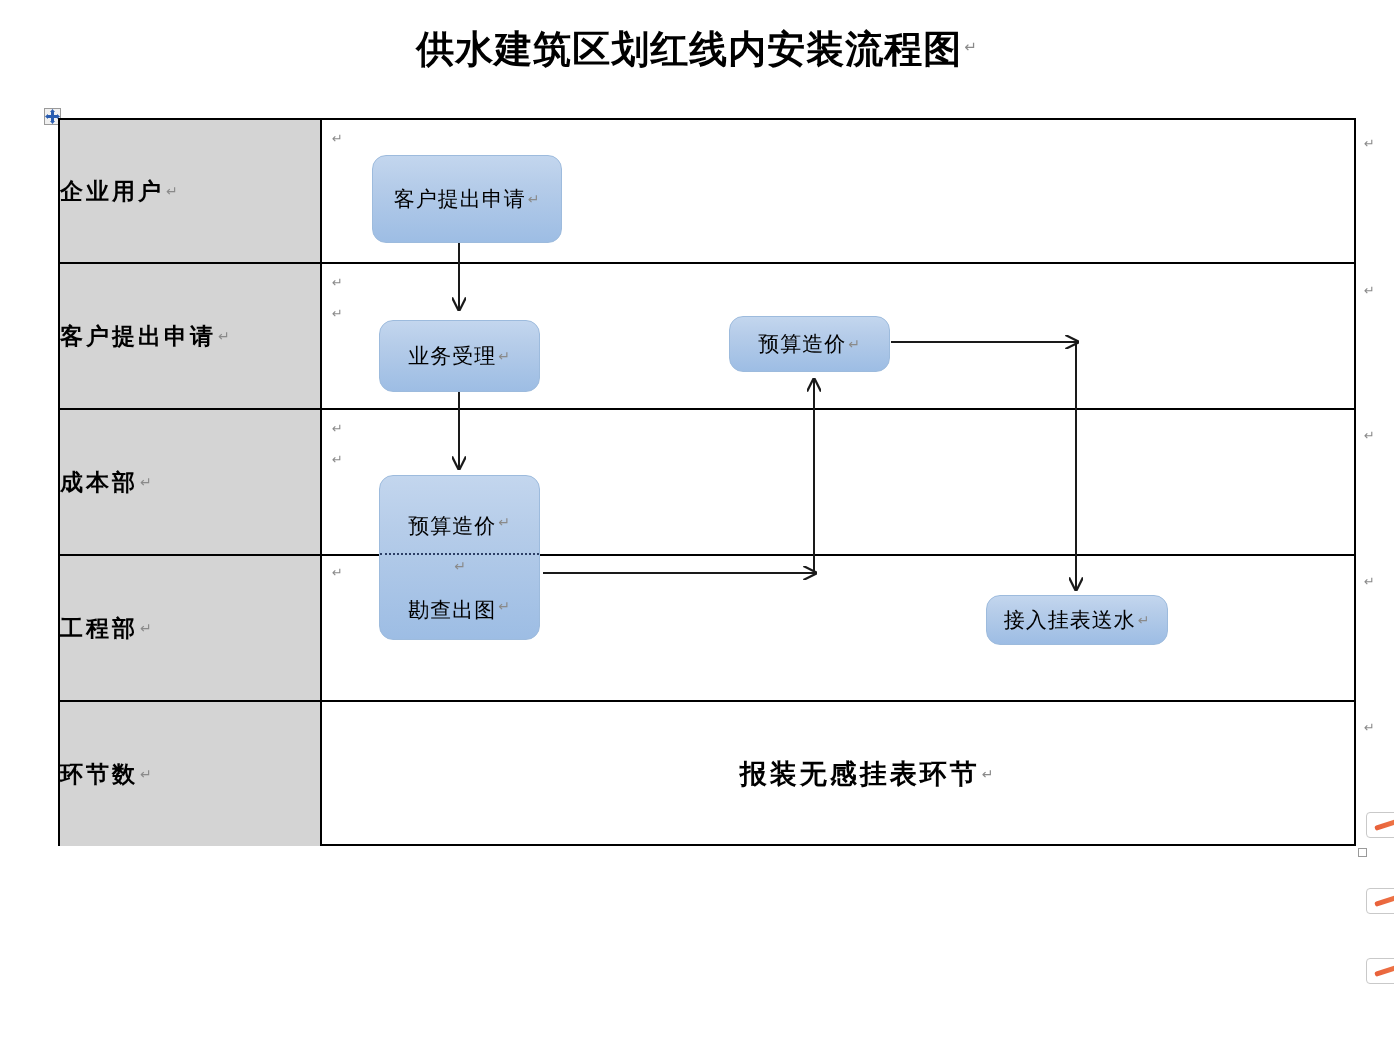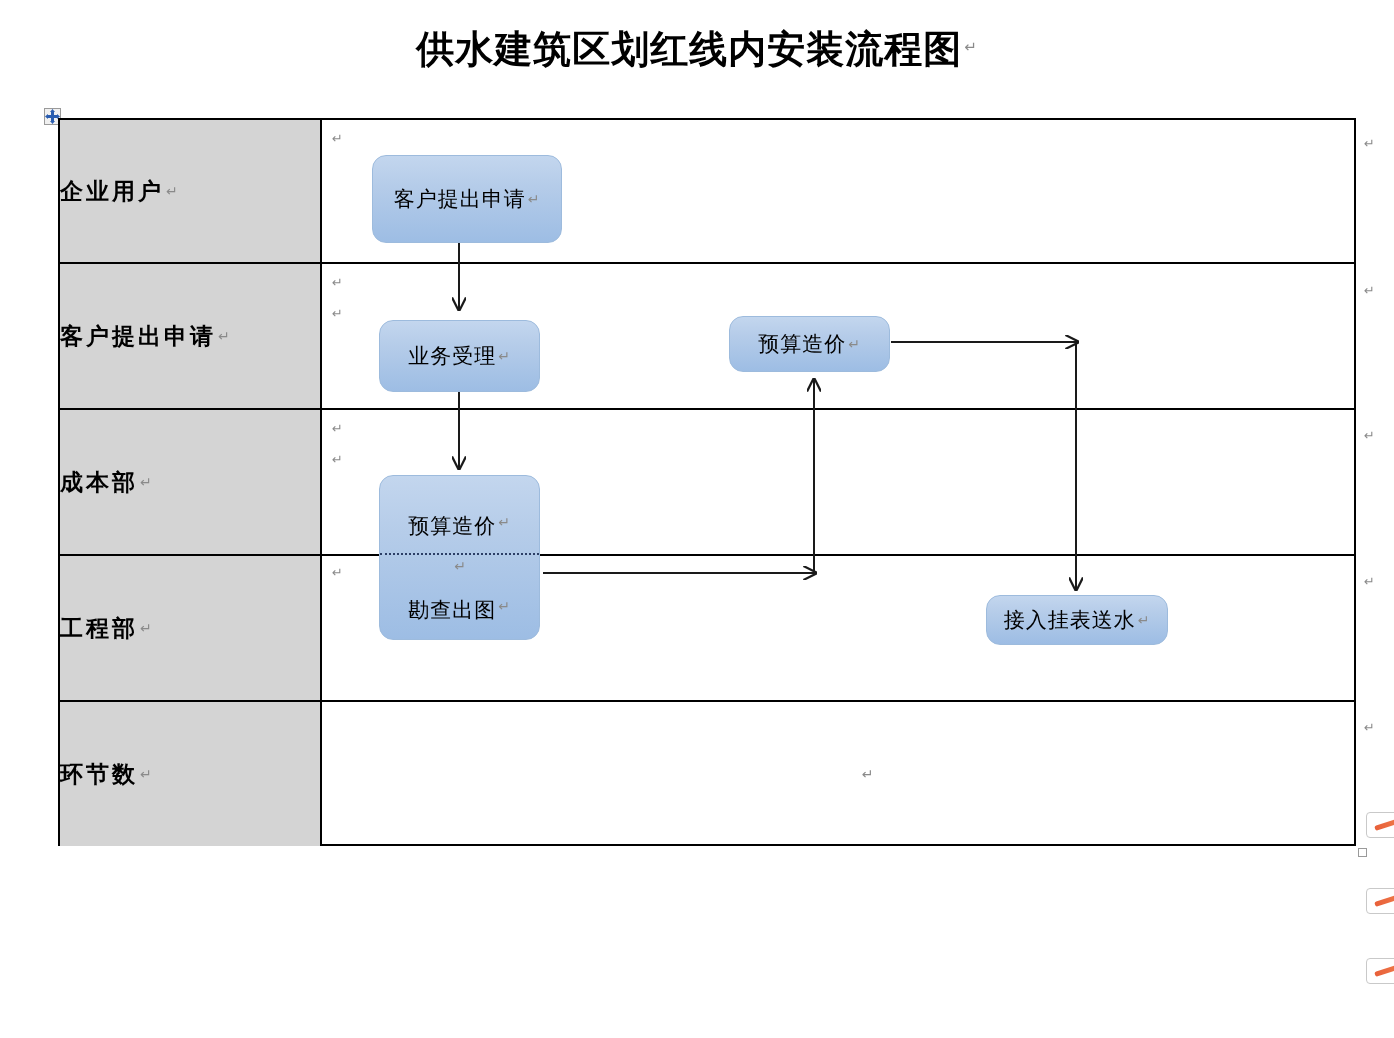--- a/index.html
+++ b/index.html
@@ -280,20 +280,21 @@
     </div>
   </div>
 
   <div class="tbl-row last" style="top:582px;height:144px;">
     <div class="row-label">
         <span>环节数</span>
         <span class="pilcrow">↵</span>
       </div>
     <div class="row-body">
       <div id="summary-text">
+          <span>报装无感挂表环节</span>
           <span class="pilcrow">↵</span>
         </div>
     </div>
   </div>
 
 </div>
 
 <span class="row-end-mark" style="top:136px;">↵</span>
 <span class="row-end-mark" style="top:283px;">↵</span>
 <span class="row-end-mark" style="top:428px;">↵</span>

